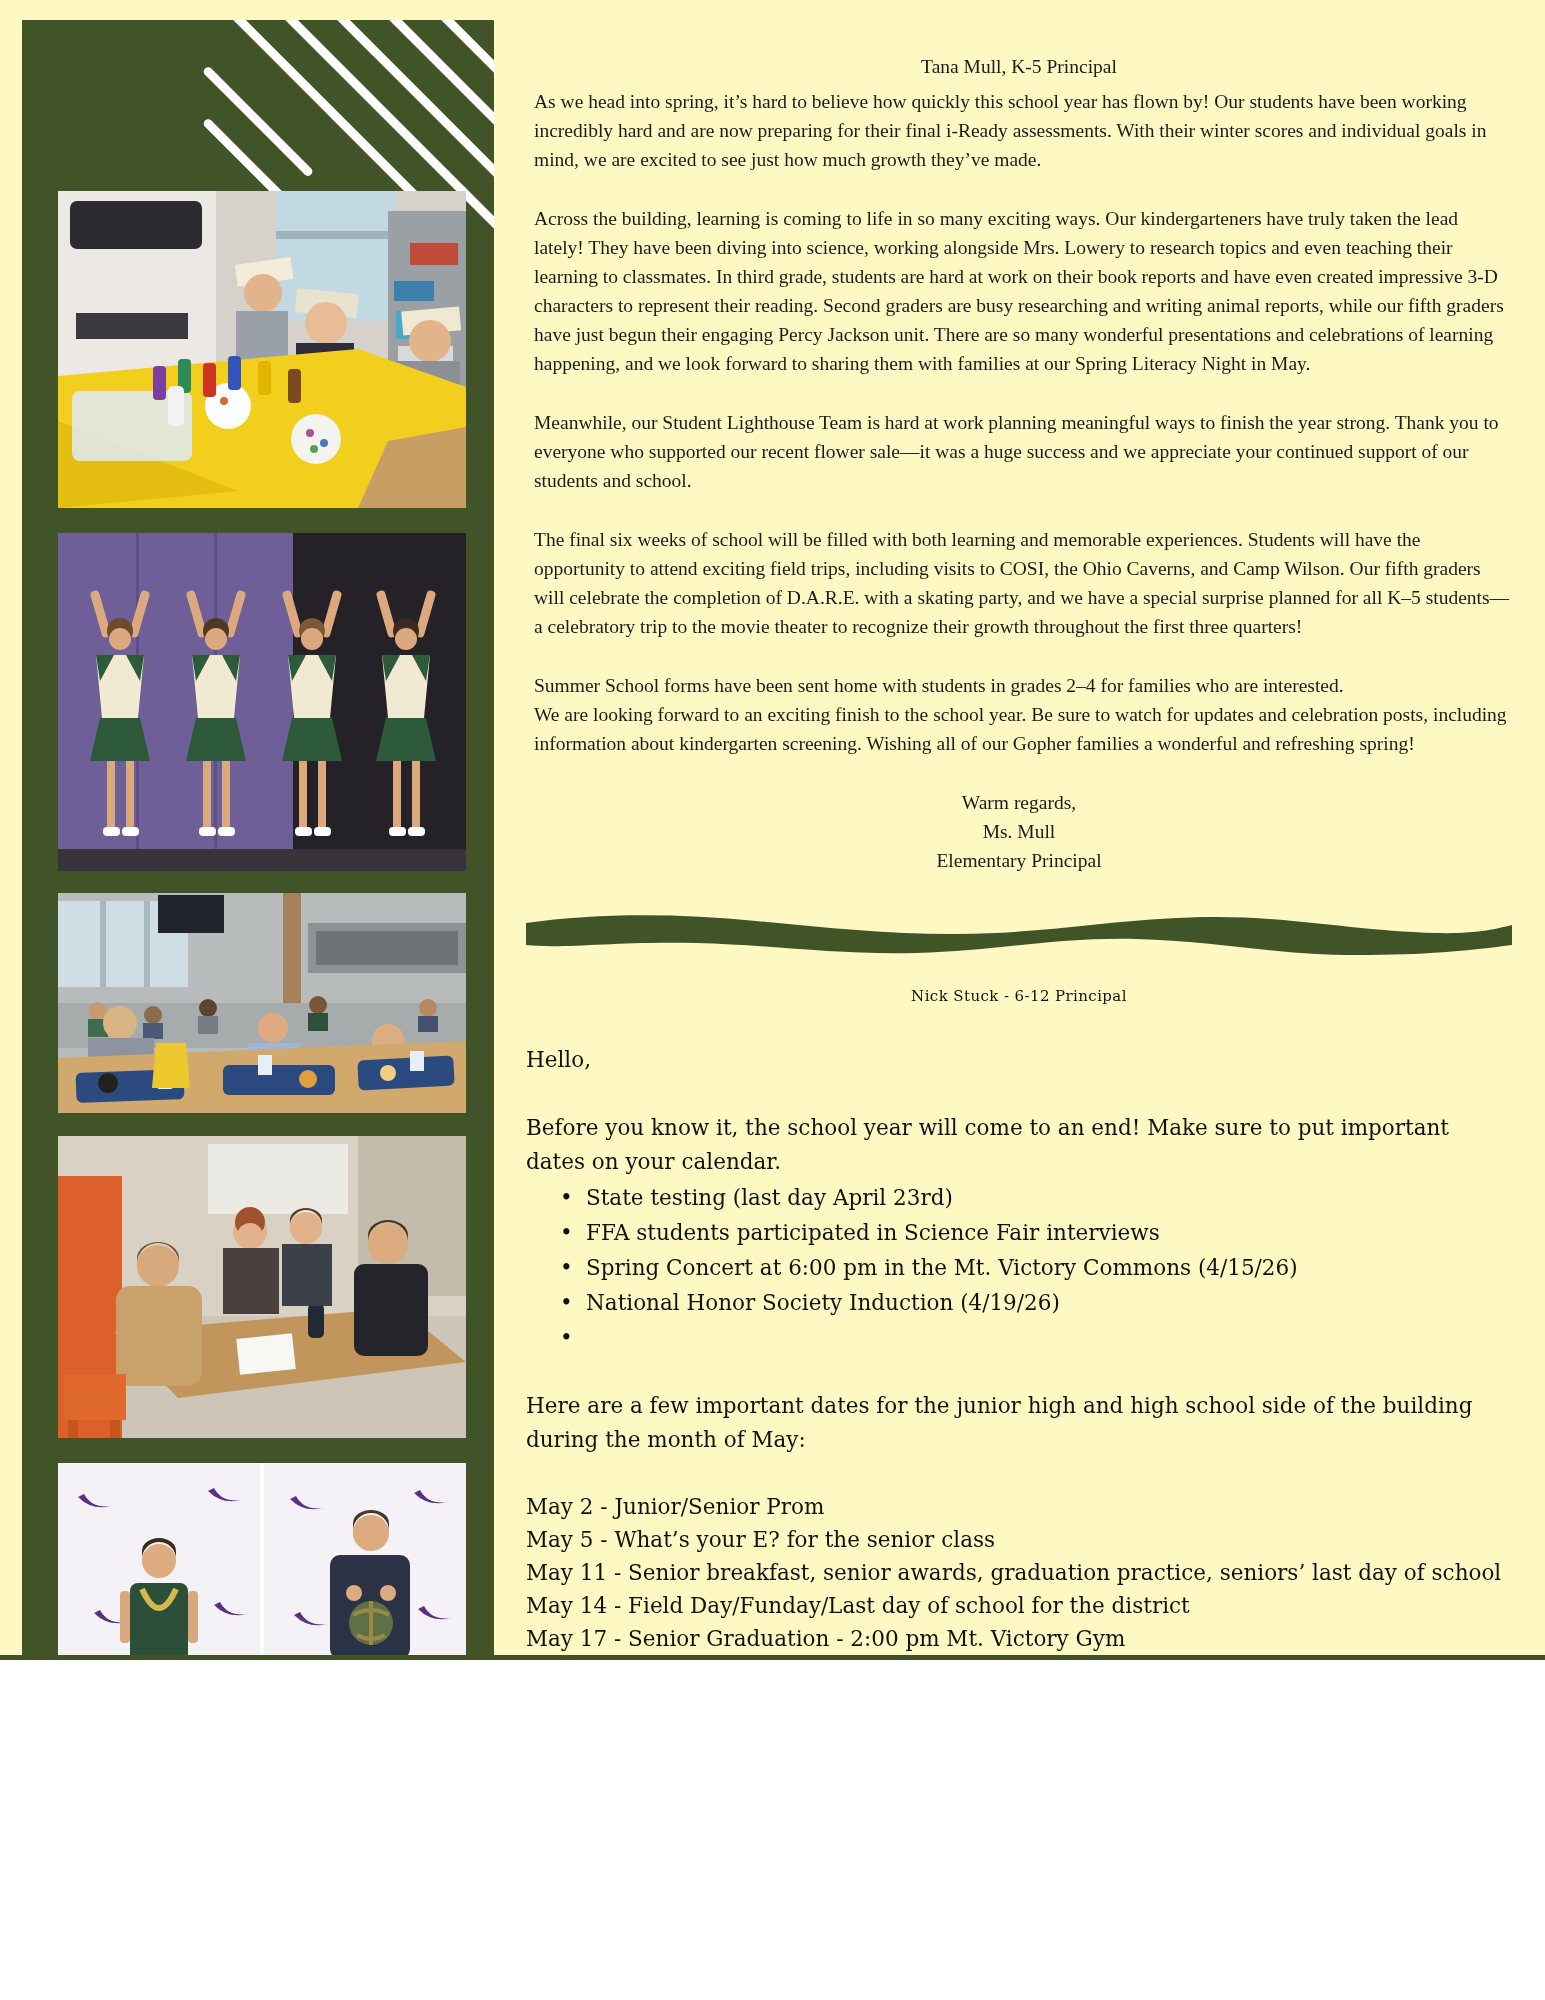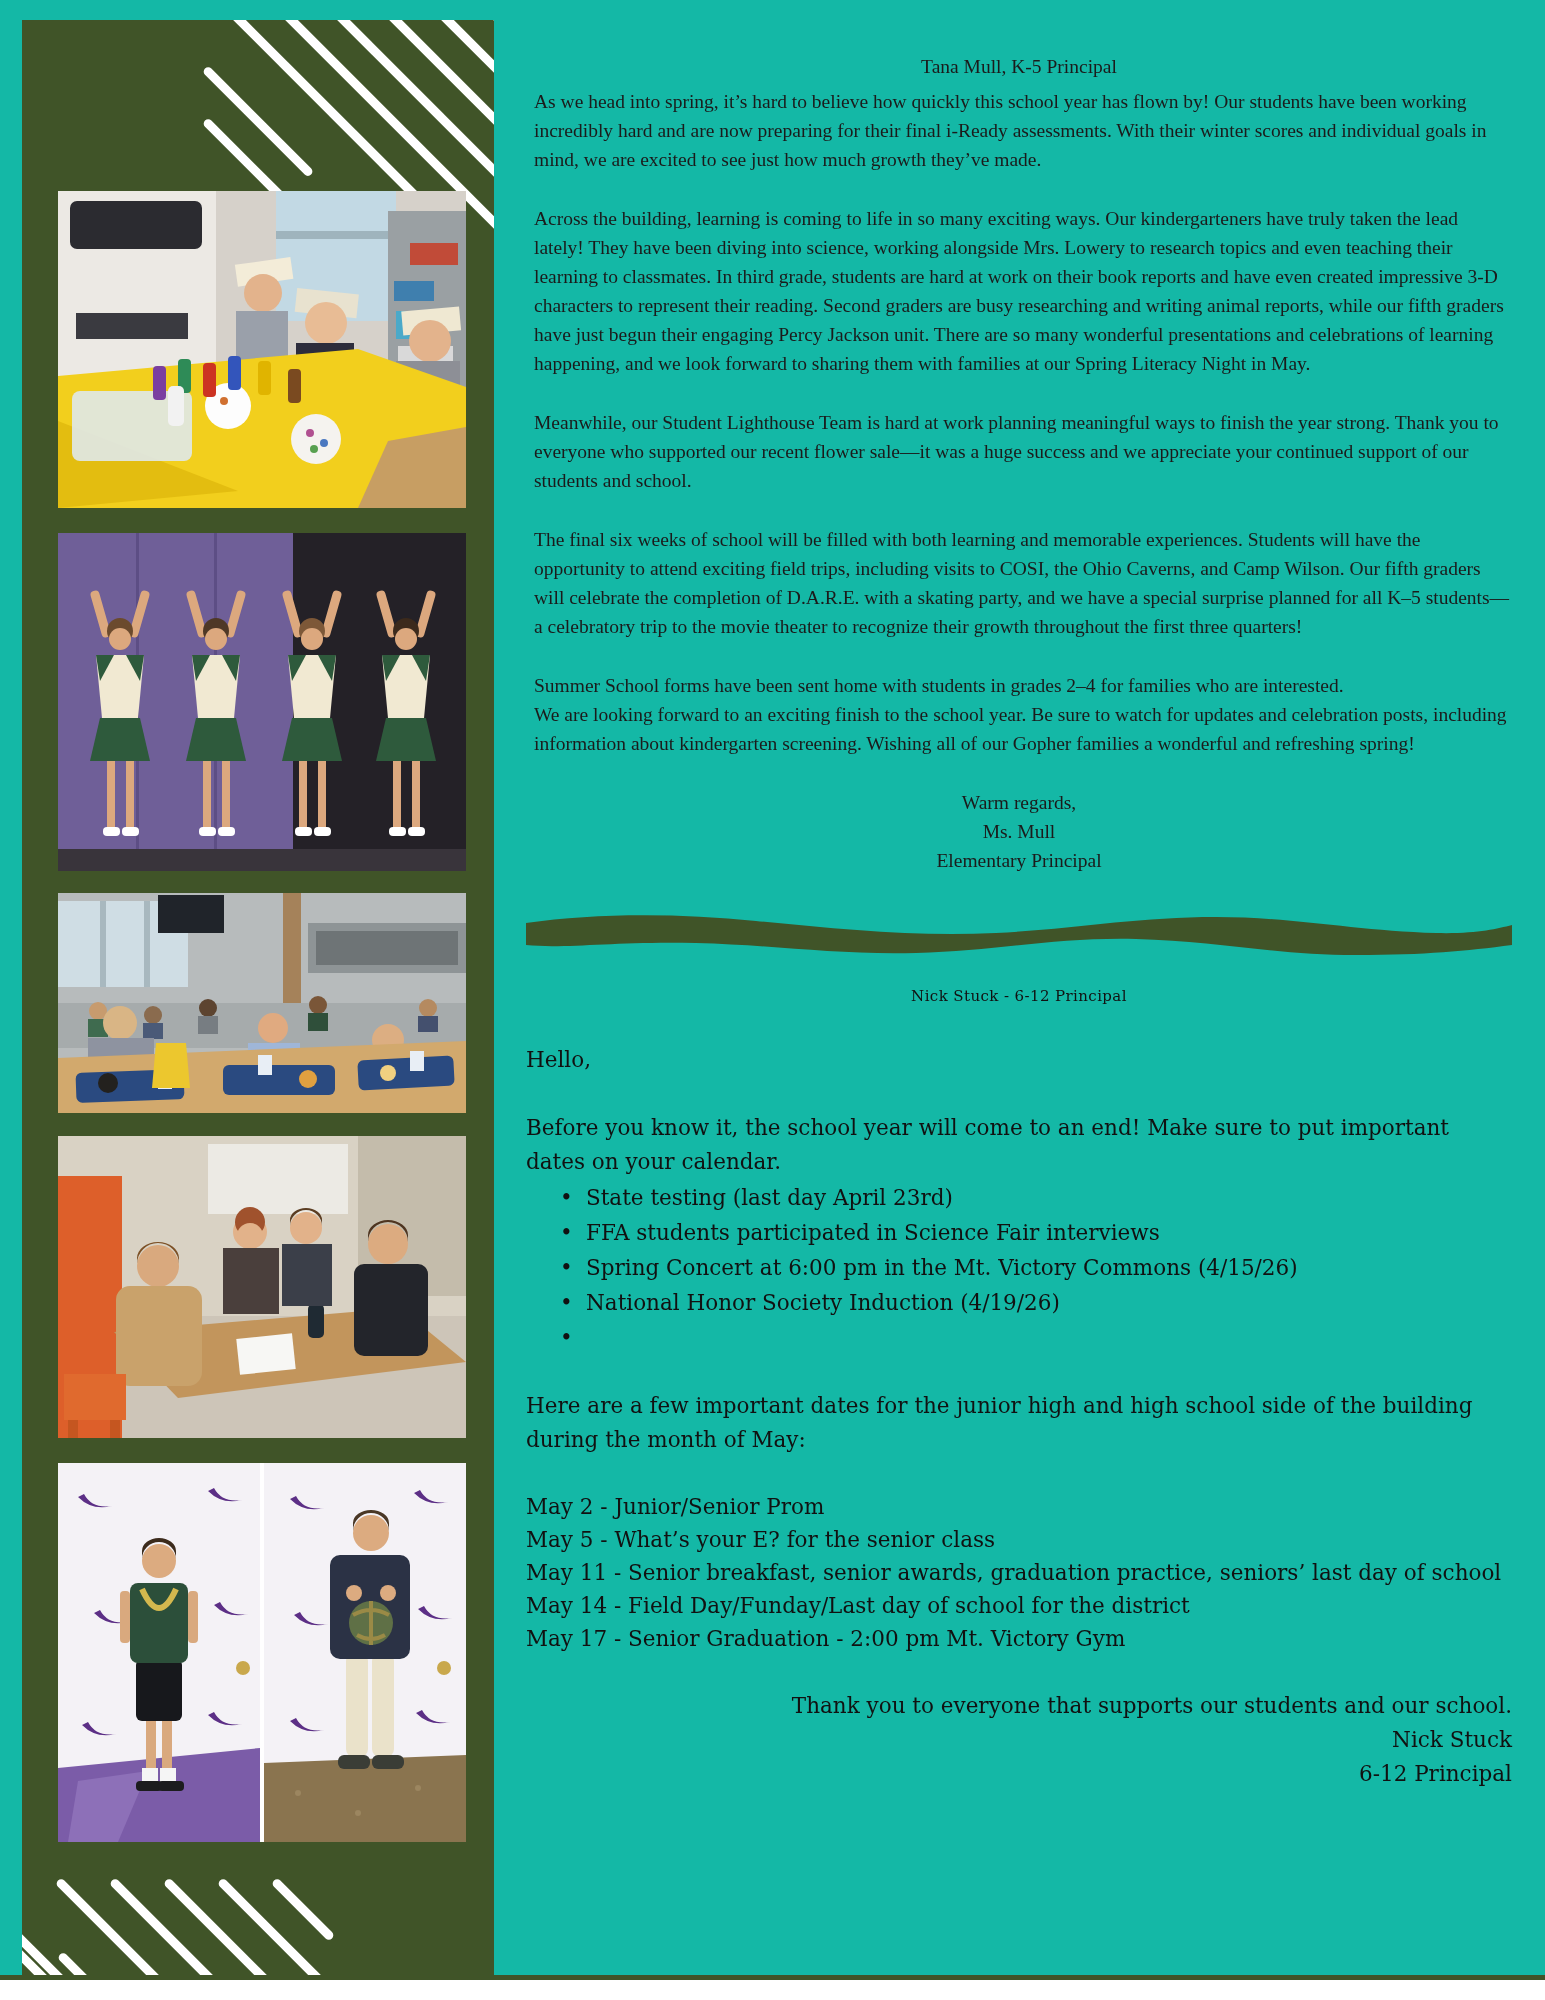--- a/index.html
+++ b/index.html
@@ -1,18 +1,18 @@
 <!DOCTYPE html>
 <html><head>
 <meta charset="utf-8">
 <style>
   * { box-sizing: border-box; }
   html,body { margin:0; padding:0; background:#ffffff; }
   .page {
-    position:relative; width:1545px; height:1980px; background:#14b8a6;
+    position:relative; width:1545px; height:1660px; background:#fef9c3;
     overflow:hidden; font-family:"Liberation Serif", serif; color:#1b1b1b;
   }
   
   .sidebar {
     position:absolute; left:22px; top:20px; width:472px; height:1980px;
     background:#405428; overflow:hidden;
   }
   .stripe {
     position:absolute; height:9px; border-radius:5px; background:#ffffff;
     transform:rotate(45deg); transform-origin:0 50%;

